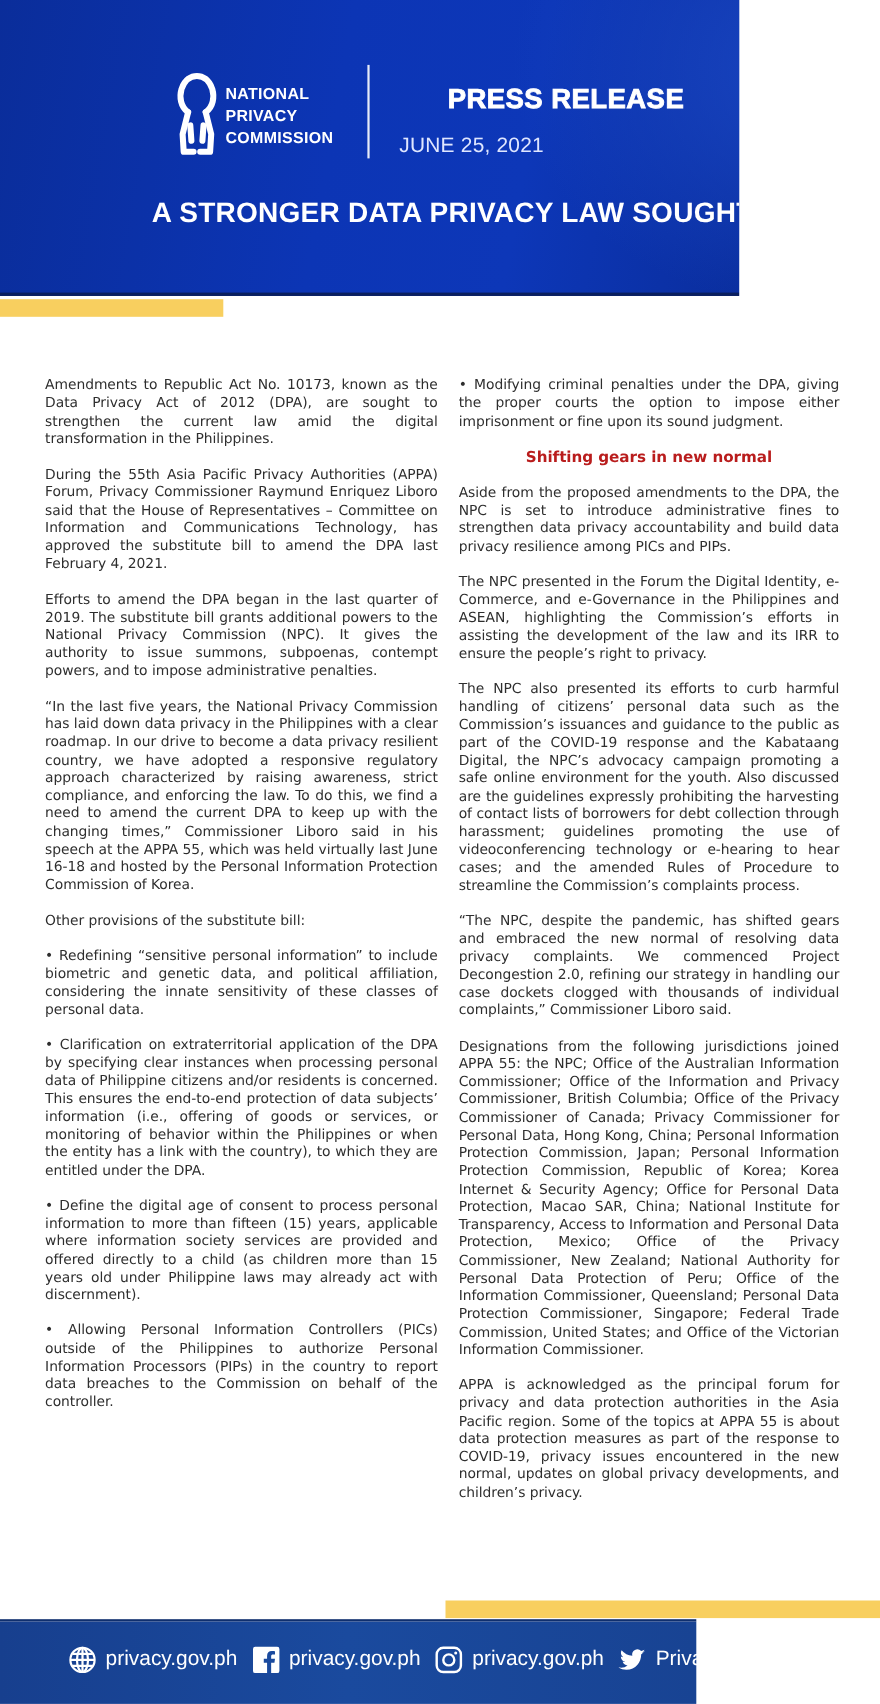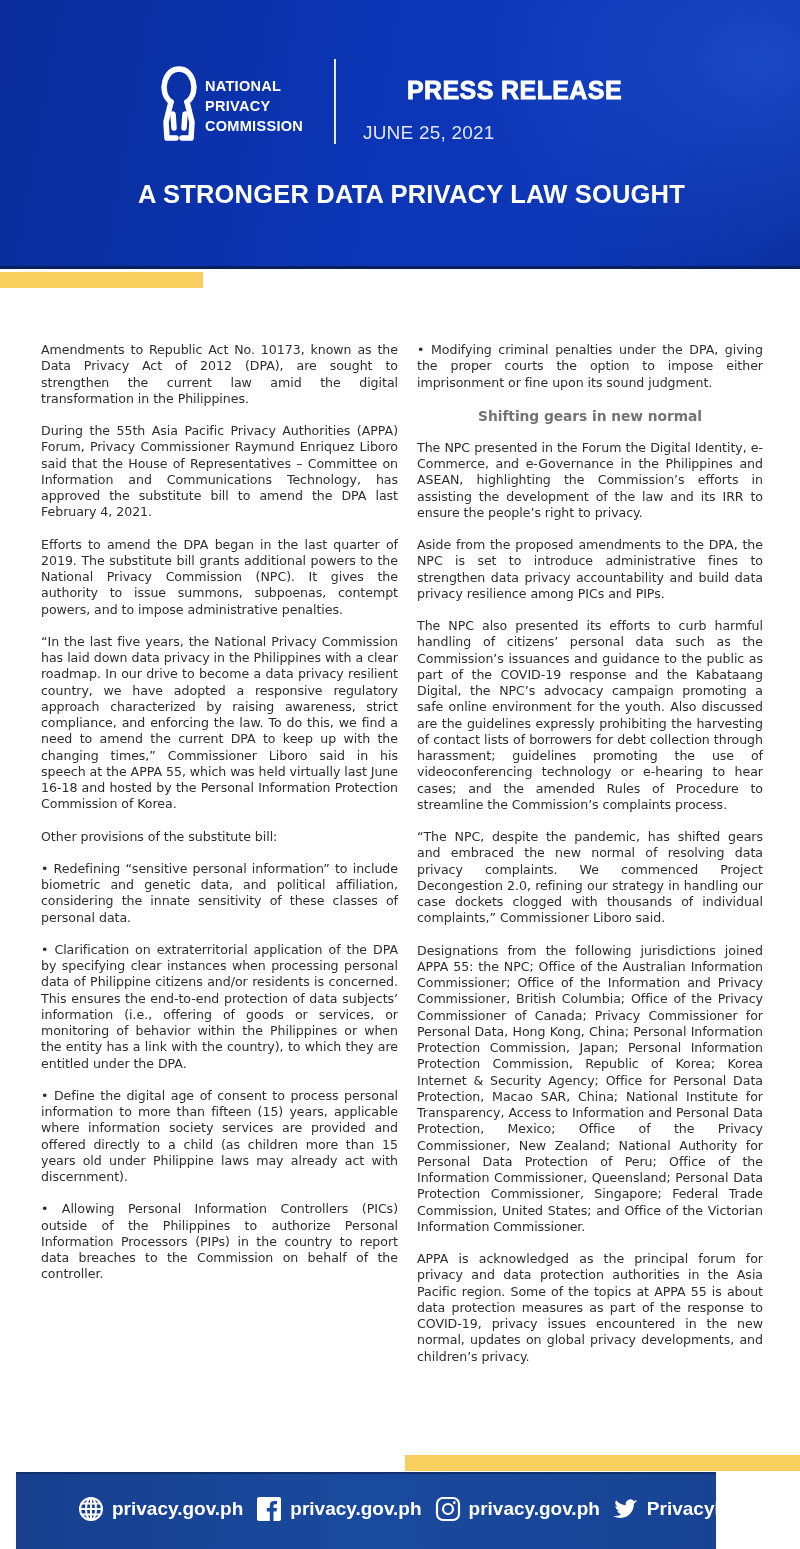--- a/index.html
+++ b/index.html
@@ -1,21 +1,21 @@
 <!DOCTYPE html>
 <html><head>
 <meta charset="utf-8">
 <style>
   * { box-sizing: border-box; margin: 0; padding: 0; }
   html, body { width: 800px; height: 1549px; background: #ffffff; overflow: hidden; }
   body { position: relative; font-family: "DejaVu Sans", "Liberation Sans", sans-serif; color: #2b2b2b; }
 
   
   .header {
-    position: absolute; left: 0; top: 0; width: 800px; height: 269px;
+    position: absolute; left: 0; top: 0; width: 672px; height: 269px;
     background: radial-gradient(ellipse 420px 320px at 760px 60px, #1a47c4 0%, rgba(26,71,196,0) 70%),
                 linear-gradient(100deg, #0a2d9a 0%, #0c35b5 45%, #0d37b8 70%, #0a2e9e 100%);
     overflow: hidden;
   }
   .header::after {
     content: ""; position: absolute; left: 0; bottom: 0; width: 100%; height: 3px; background: #0a1f5e;
   }
   .brand { position: absolute; left: 160px; top: 64px; width: 160px; height: 80px; }
   .brand-logo { position: absolute; left: 0; top: 2px; width: 38px; height: 76px; }
   .brand-text {
@@ -45,29 +45,28 @@
   
   .col {
     position: absolute; top: 342px; font-size: 12.6px; line-height: 16.25px; color: #2e2e2e;
     text-align: justify; letter-spacing: -0.05px;
   }
   .col-left { left: 41px; width: 357px; }
   .col-right { left: 417px; width: 346px; }
   .col p { margin-bottom: 16px; }
   .col p.bullet::before { content: "\2022\00a0"; }
   .section-heading {
-    text-align: center; font-weight: bold; font-size: 13.8px; color: #737373; margin: 0 0 15px 0; line-height: 18px;
+    text-align: center; font-weight: bold; font-size: 13.8px; color: #b91c1c; margin: 0 0 15px 0; line-height: 18px;
   }
 
   
   .footer {
-    position: absolute; left: 16px; top: 1472px; width: 700px; height: 77px;
+    position: absolute; left: 0; top: 1472px; width: 633px; height: 77px;
     background: linear-gradient(90deg, #173f8e 0%, #1a4a9e 50%, #184393 100%);
     border-top: 2px solid #0f2f6e;
-    font-weight: bold;
   }
   .footer-row {
     position: absolute; left: 62px; top: 21px; height: 28px; display: flex; align-items: center; color: #fff;
     font-family: "Liberation Sans", sans-serif; font-size: 19px;
   }
   .social { display: flex; align-items: center; margin-right: 13px; }
   .social .ic { width: 26px; height: 26px; margin-right: 8px; display: inline-block; }
   .social .lbl { white-space: nowrap; }
 </style>
 </head>
@@ -108,22 +107,22 @@
   <p>Other provisions of the substitute bill:</p>
   <p class="bullet">Redefining “sensitive personal information” to include biometric and genetic data, and political affiliation, considering the innate sensitivity of these classes of personal data.</p>
   <p class="bullet">Clarification on extraterritorial application of the DPA by specifying clear instances when processing personal data of Philippine citizens and/or residents is concerned.   This ensures the end-to-end protection of data subjects’ information (i.e., offering of goods or services, or monitoring of behavior within the Philippines or when the entity has a link with the country), to which they are entitled under the DPA.</p>
   <p class="bullet">Define the digital age of consent to process personal information to more than fifteen (15) years, applicable where information society services are provided and offered directly to a child (as children more than 15 years old under Philippine laws may already act with discernment).</p>
   <p class="bullet">Allowing Personal Information Controllers (PICs) outside of the Philippines to authorize Personal Information Processors (PIPs) in the country to report data breaches to the Commission on behalf of the controller.</p>
 </section>
 
 <section class="col col-right">
   <p class="bullet">Modifying criminal penalties under the DPA, giving the proper courts the option to impose either imprisonment or fine upon its sound judgment.</p>
   <h2 class="section-heading">Shifting gears in new normal</h2>
+  <p>Aside from the proposed amendments to the DPA, the NPC is set to introduce administrative fines to strengthen data privacy accountability and build data privacy resilience among PICs and PIPs.</p>
   <p>The NPC presented in the Forum the Digital Identity, e-Commerce, and e-Governance in the Philippines and ASEAN, highlighting the Commission’s efforts in assisting the development of the law and its IRR to ensure the people’s right to privacy.</p>
-  <p>Aside from the proposed amendments to the DPA, the NPC is set to introduce administrative fines to strengthen data privacy accountability and build data privacy resilience among PICs and PIPs.</p>
   <p>The NPC also presented its efforts to curb harmful handling of citizens’ personal data such as the Commission’s issuances and guidance to the public as part of the COVID-19 response and the Kabataang Digital, the NPC’s advocacy campaign promoting a safe online environment for the youth. Also discussed are the guidelines expressly prohibiting the harvesting of contact lists of borrowers for debt collection through harassment; guidelines promoting the use of videoconferencing technology or e-hearing to hear cases; and the amended Rules of Procedure to streamline the Commission’s complaints process.</p>
   <p>“The NPC, despite the pandemic, has shifted gears and embraced the new normal of resolving data privacy complaints. We commenced Project Decongestion 2.0, refining our strategy in handling our case dockets clogged with thousands of individual complaints,” Commissioner Liboro said.</p>
   <p>Designations from the following jurisdictions joined APPA 55: the NPC; Office of the Australian Information Commissioner; Office of the Information and Privacy Commissioner, British Columbia; Office of the Privacy Commissioner of Canada; Privacy Commissioner for Personal Data, Hong Kong, China; Personal Information Protection Commission, Japan; Personal Information Protection Commission, Republic of Korea; Korea Internet &amp; Security Agency; Office for Personal Data Protection, Macao SAR, China; National Institute for Transparency, Access to Information and Personal Data Protection, Mexico; Office of the Privacy Commissioner, New Zealand; National Authority for Personal Data Protection of Peru; Office of the Information Commissioner, Queensland; Personal Data Protection Commissioner, Singapore; Federal Trade Commission, United States; and Office of the Victorian Information Commissioner.</p>
   <p>APPA is acknowledged as the principal forum for privacy and data protection authorities in the Asia Pacific region. Some of the topics at APPA 55 is about data protection measures as part of the response to COVID-19, privacy issues encountered in the new normal, updates on global privacy developments, and children’s privacy.</p>
 </section>
 
 <div class="accent-bottom"></div>
 
 <footer class="footer">
   <div class="footer-row">

